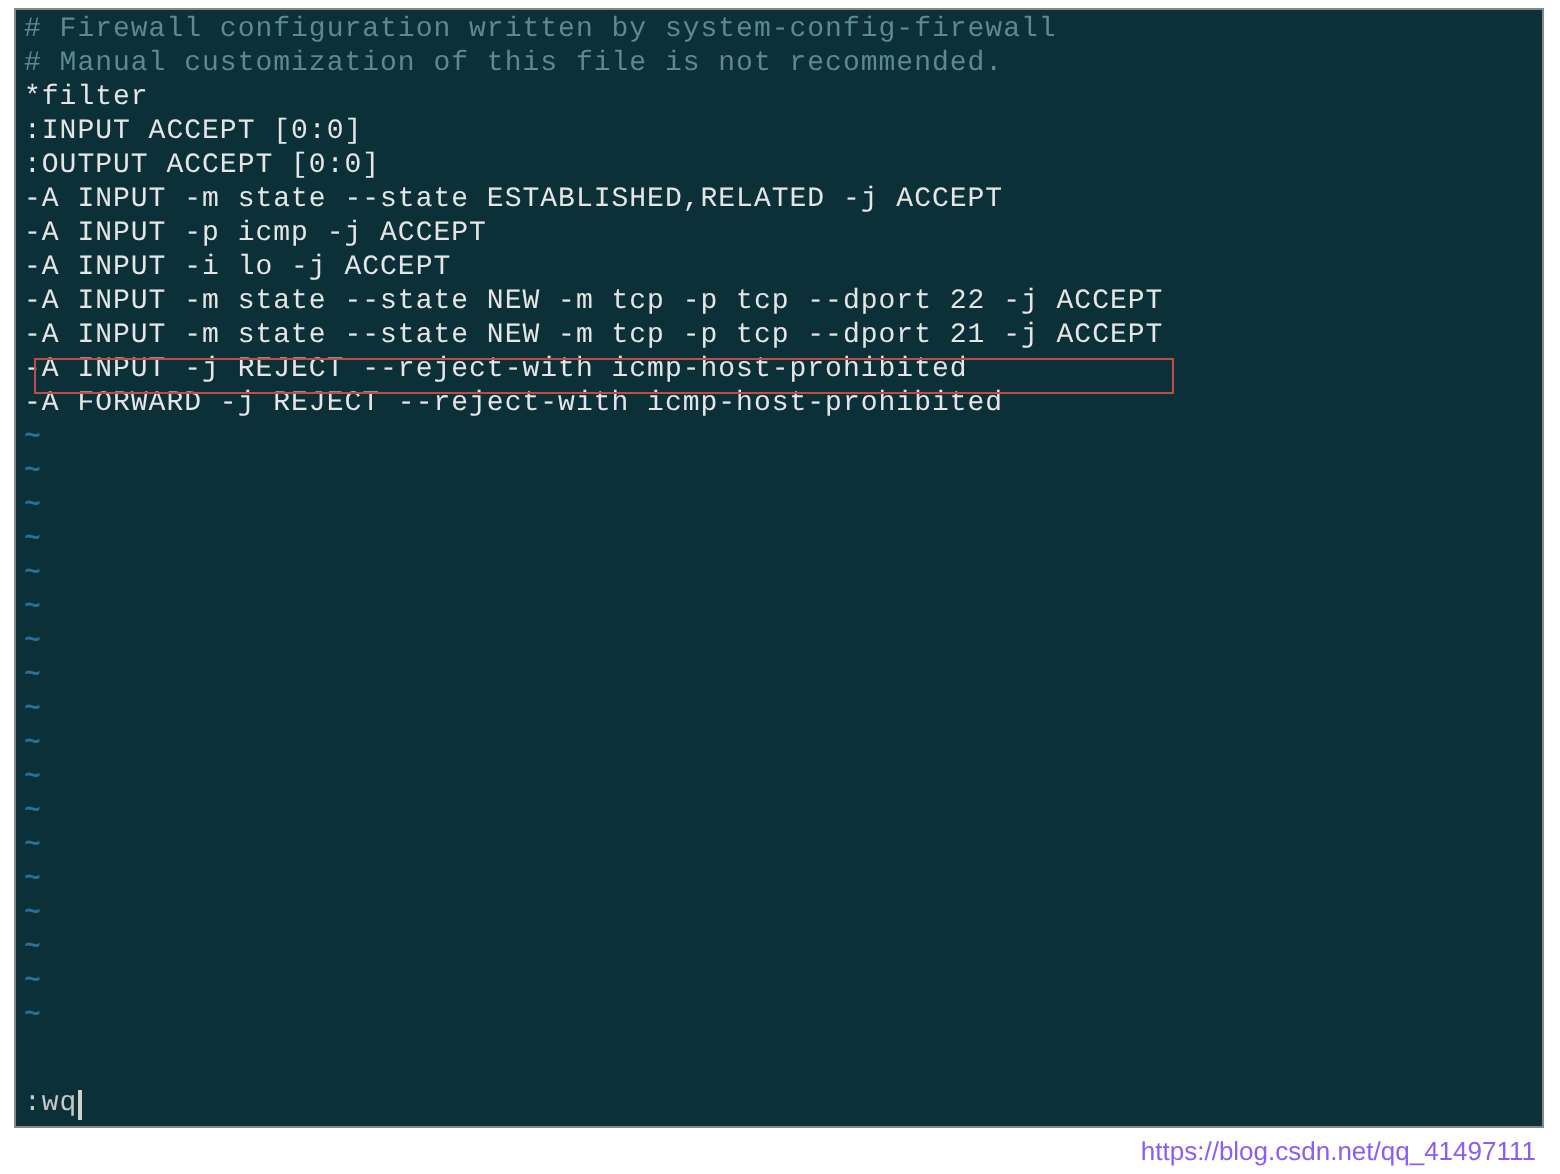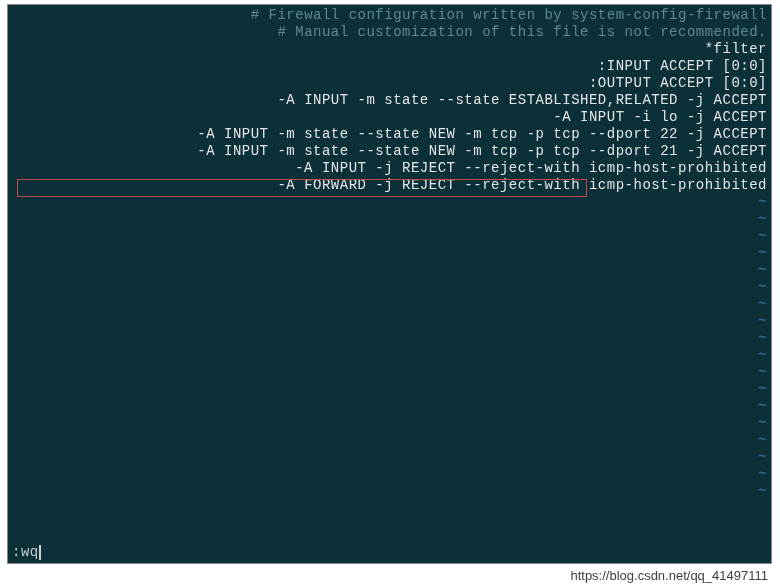--- a/index.html
+++ b/index.html
@@ -1,15 +1,15 @@
 <!DOCTYPE html>
 <html><head>
   <meta charset="utf-8">
   <style>
-    * { margin: 0; padding: 0; box-sizing: border-box; text-align: right; }
+    * { margin: 0; padding: 0; box-sizing: border-box; }
     body {
       width: 780px;
       height: 587px;
       background: #fff;
       font-family: "Courier New", Consolas, monospace;
       position: relative;
     }
     .terminal {
       position: absolute;
       left: 7px;
@@ -41,34 +41,35 @@
       position: absolute;
       border: 1px solid #c24a4a;
       pointer-events: none;
     }
     .watermark {
       position: absolute;
       right: 12px;
       bottom: 4px;
       font-family: Arial, sans-serif;
       font-size: 13px;
-      color: #404040;
+      color: #8b5cf6;
     }
   </style>
 </head>
 <body>
 
 <div class="terminal">
   <div id="content">
       <div class="line comment"># Firewall configuration written by system-config-firewall</div>
       <div class="line comment"># Manual customization of this file is not recommended.</div>
       <div class="line text">*filter</div>
       <div class="line text">:INPUT ACCEPT [0:0]</div>
       <div class="line text">:OUTPUT ACCEPT [0:0]</div>
       <div class="line text">-A INPUT -m state --state ESTABLISHED,RELATED -j ACCEPT</div>
+      <div class="line text">-A INPUT -p icmp -j ACCEPT</div>
       <div class="line text">-A INPUT -i lo -j ACCEPT</div>
       <div class="line text">-A INPUT -m state --state NEW -m tcp -p tcp --dport 22 -j ACCEPT</div>
       <div class="line text">-A INPUT -m state --state NEW -m tcp -p tcp --dport 21 -j ACCEPT</div>
       <div class="line text">-A INPUT -j REJECT --reject-with icmp-host-prohibited</div>
       <div class="line text">-A FORWARD -j REJECT --reject-with icmp-host-prohibited</div>
       <div class="line tilde">~</div>
       <div class="line tilde">~</div>
       <div class="line tilde">~</div>
       <div class="line tilde">~</div>
       <div class="line tilde">~</div>

